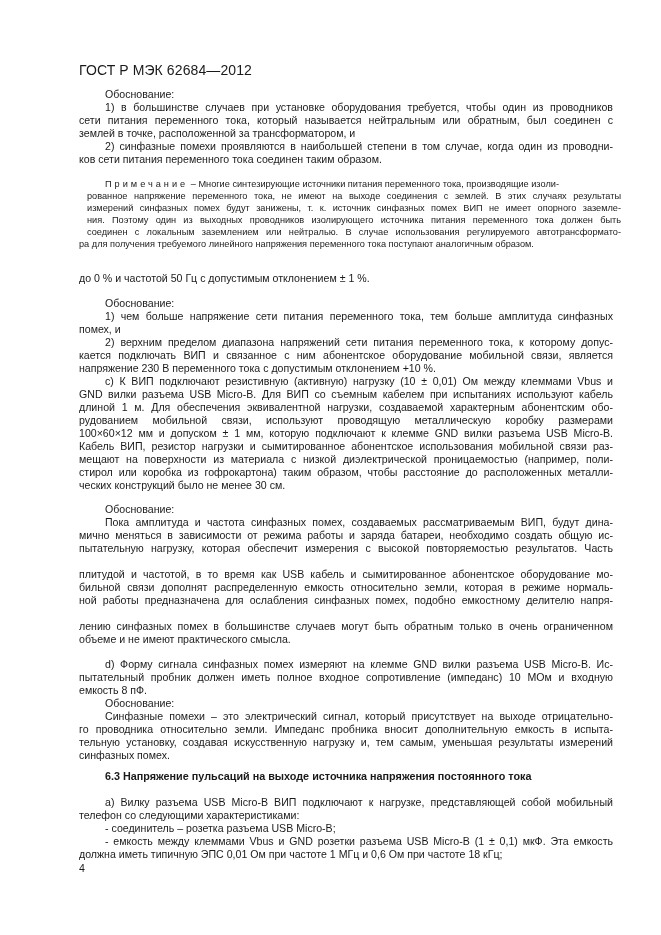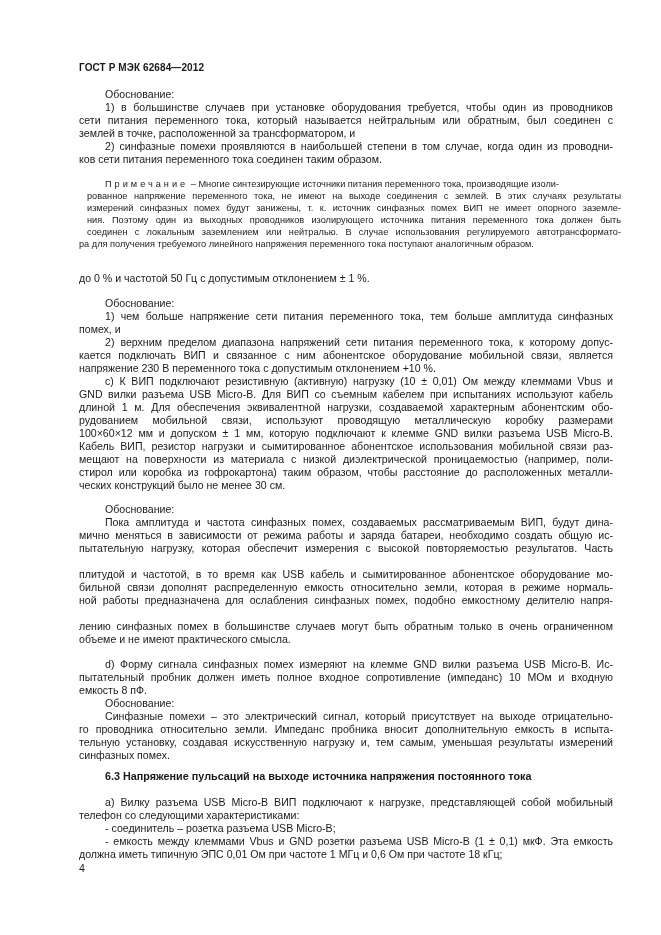--- a/index.html
+++ b/index.html
@@ -18,22 +18,22 @@
     .page {
       position: absolute;
       left: 0; top: 0;
       width: 661px; height: 935px;
       background: #ffffff;
     }
     .header {
       position: absolute;
       left: 79px;
       top: 62px;
-      font-size: 10px;
-      font-weight: bold;
+      font-size: 14px;
+      font-weight: normal;
       letter-spacing: 0.1px;
     }
     .line {
       position: absolute;
       left: 79px;
       width: 534px;
       font-size: 10.6px;
       line-height: 13px;
       white-space: nowrap;
     }

